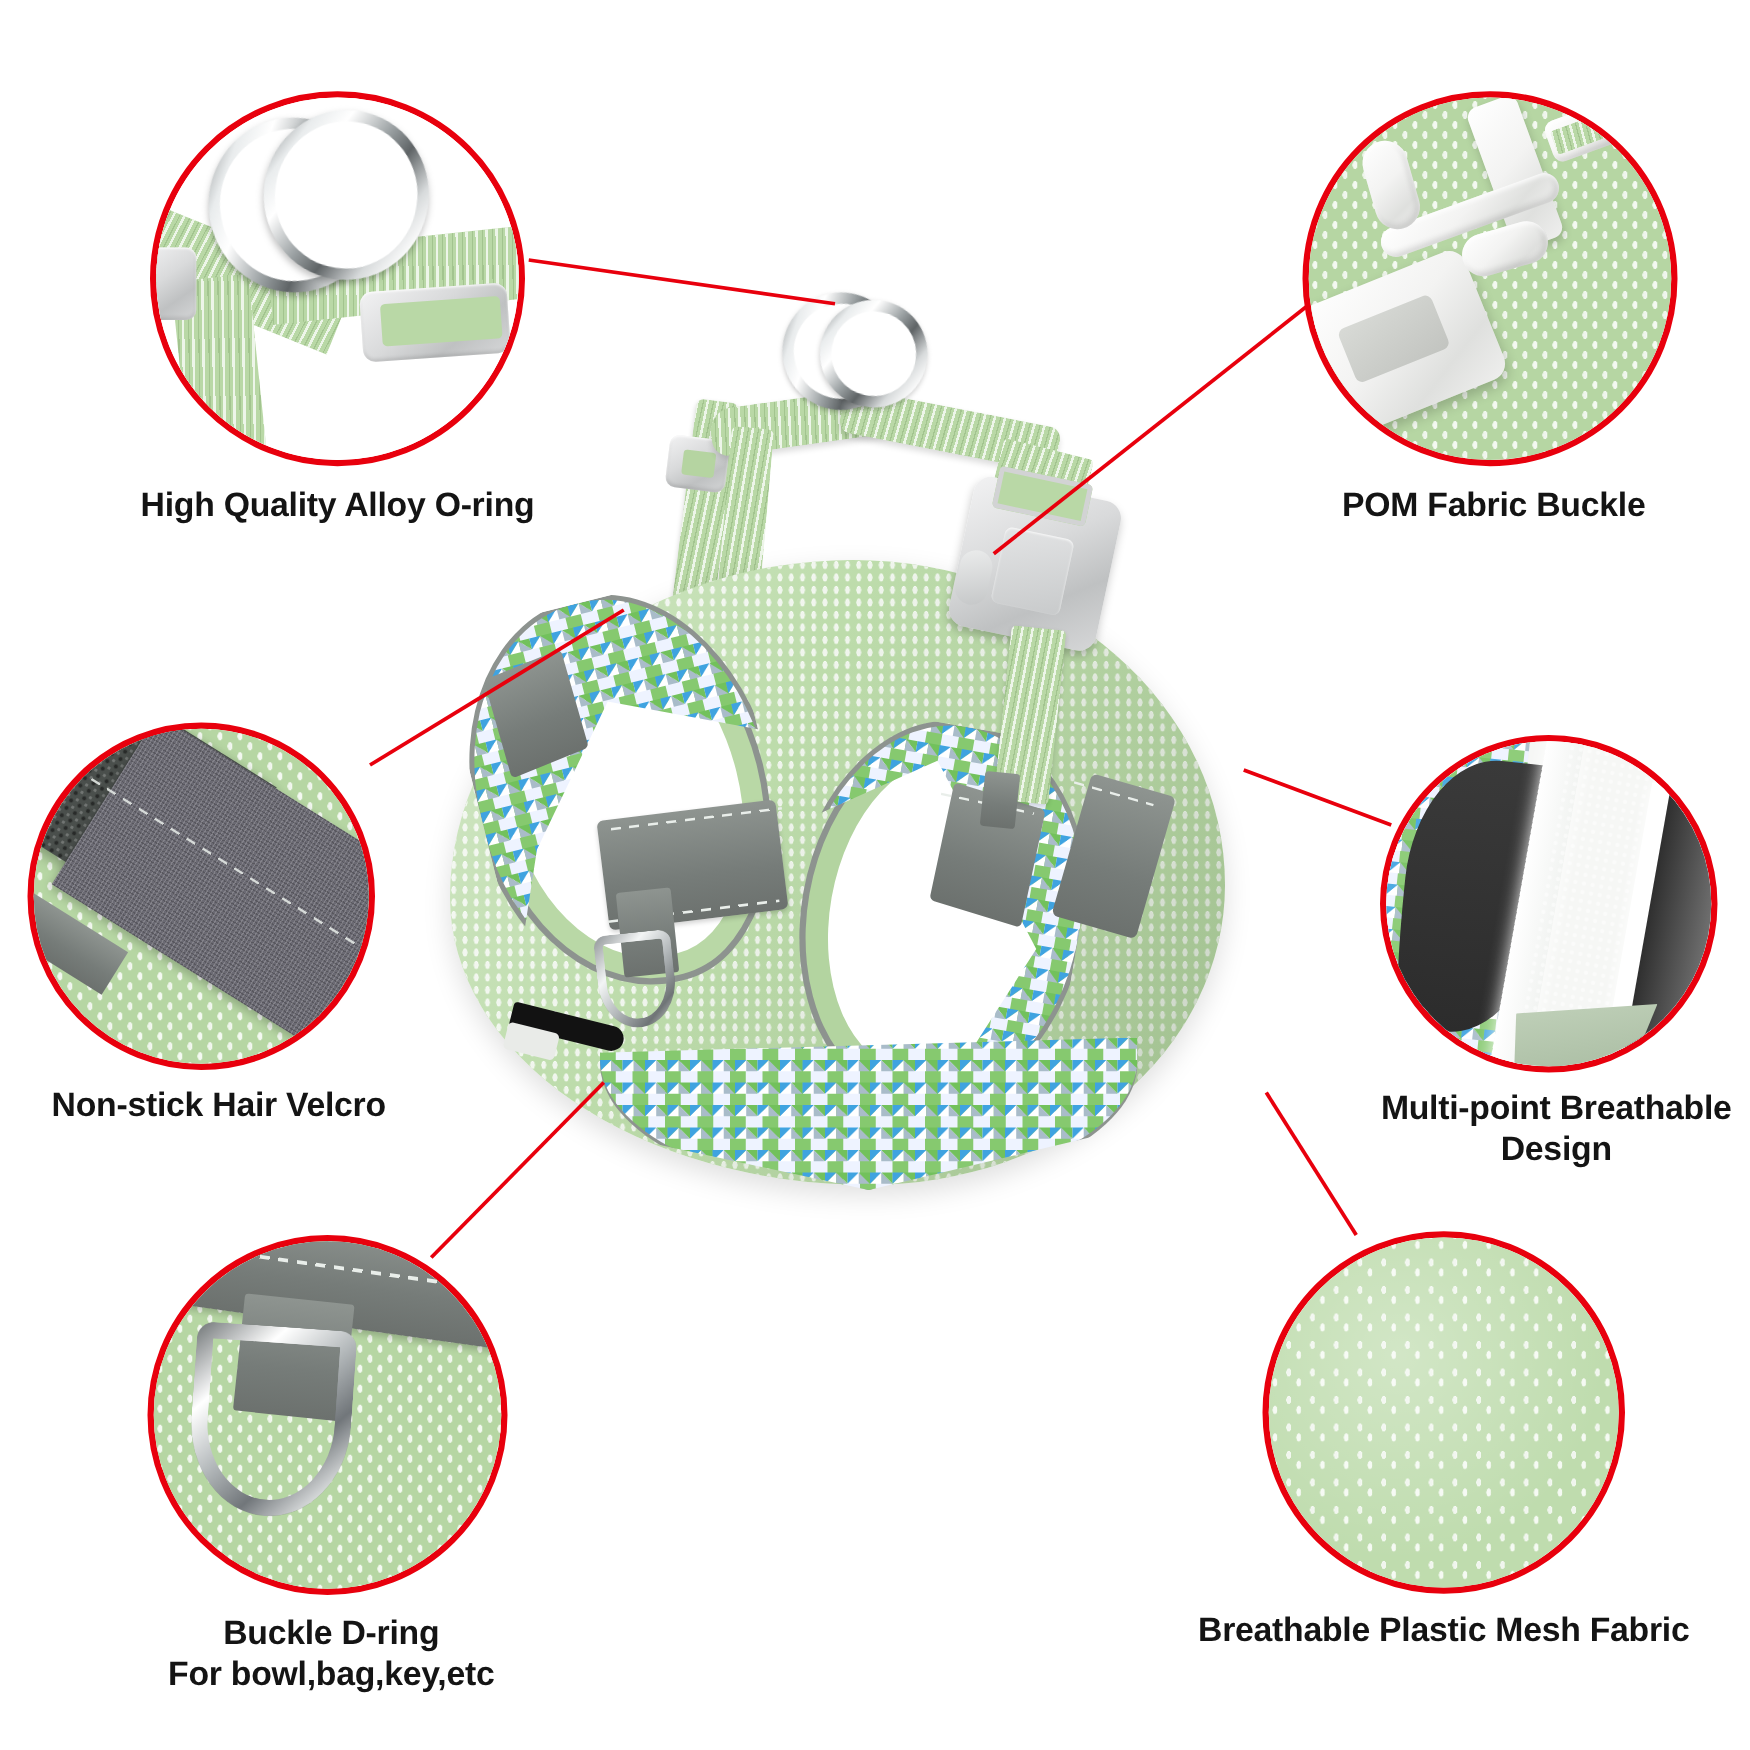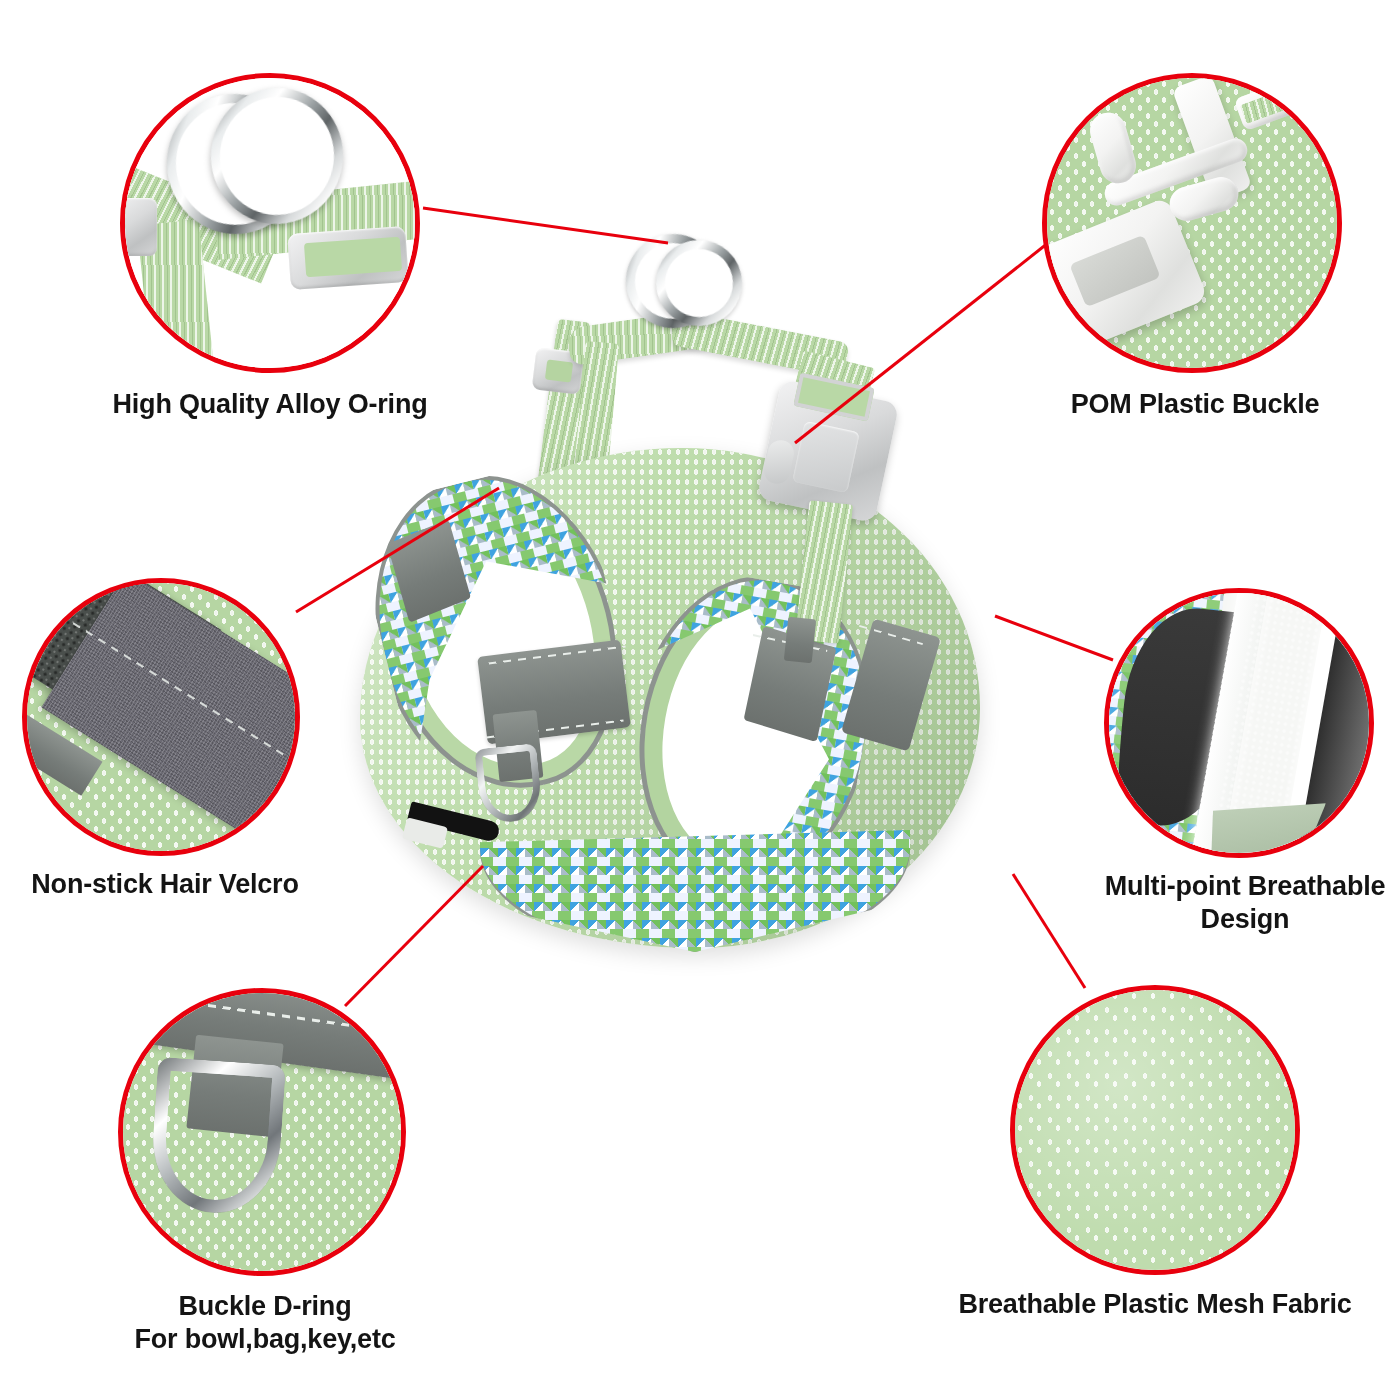--- a/index.html
+++ b/index.html
@@ -293,42 +293,42 @@
         <div class="plastic-white" style="position:absolute; left:54px; top:40px; width:36px; height:72px;
                     border-radius:18px; transform:rotate(-16deg);"></div>
         <div class="plastic-white" style="position:absolute; left:128px; top:110px; width:70px; height:34px;
                     border-radius:17px; transform:rotate(-16deg);"></div>
         <div class="plastic-white" style="position:absolute; left:196px; top:12px; width:84px; height:34px;
                     border-radius:8px; transform:rotate(-20deg);"></div>
         <div class="webbing" style="position:absolute; left:200px; top:20px; width:74px; height:20px;
                     border-radius:3px; transform:rotate(-20deg);"></div>
       </div>
     </div>
-    <div class="label" style="left:1000px; top:388px; width:390px;">POM Plastic Buckle</div>
+    <div class="label" style="left:1000px; top:388px; width:390px;">POM Fabric Buckle</div>
   </div>
 
   <div class="callout">
     <div class="bubble" style="left:22px; top:578px; width:278px; height:278px;">
       <div class="inner">
         <div class="mesh-green" style="position:absolute; inset:0;"></div>
 
         <div class="velcro-dark" style="position:absolute; left:-40px; top:-16px; width:220px; height:140px;
                     transform:rotate(32deg);
                     box-shadow:0 4px 10px rgba(0,0,0,.3);"></div>
 
         <div class="velcro-loop" style="position:absolute; left:40px; top:62px; width:300px; height:160px;
                     transform:rotate(32deg);
                     box-shadow:0 3px 8px rgba(0,0,0,.22);"></div>
         <div class="stitch-dash" style="left:30px; top:122px; width:290px; transform:rotate(32deg); opacity:.85;"></div>
 
         <div class="reflect-grey" style="position:absolute; left:-40px; top:150px; width:120px; height:40px;
                     transform:rotate(32deg);"></div>
       </div>
     </div>
-    <div class="label" style="left:10px; top:868px; width:310px;">Non-stick Hair Velcro</div>
+    <div class="label" style="left:20px; top:868px; width:310px;">Non-stick Hair Velcro</div>
   </div>
 
   <div class="callout">
     <div class="bubble" style="left:1104px; top:588px; width:270px; height:270px;">
       <div class="inner">
         <div style="position:absolute; inset:0; background:#f6f7f5;"></div>
 
         <div class="trim-pattern" style="position:absolute; left:-14px; top:-20px; width:120px; height:330px;
                     transform:rotate(6deg); opacity:.92;"></div>
 

